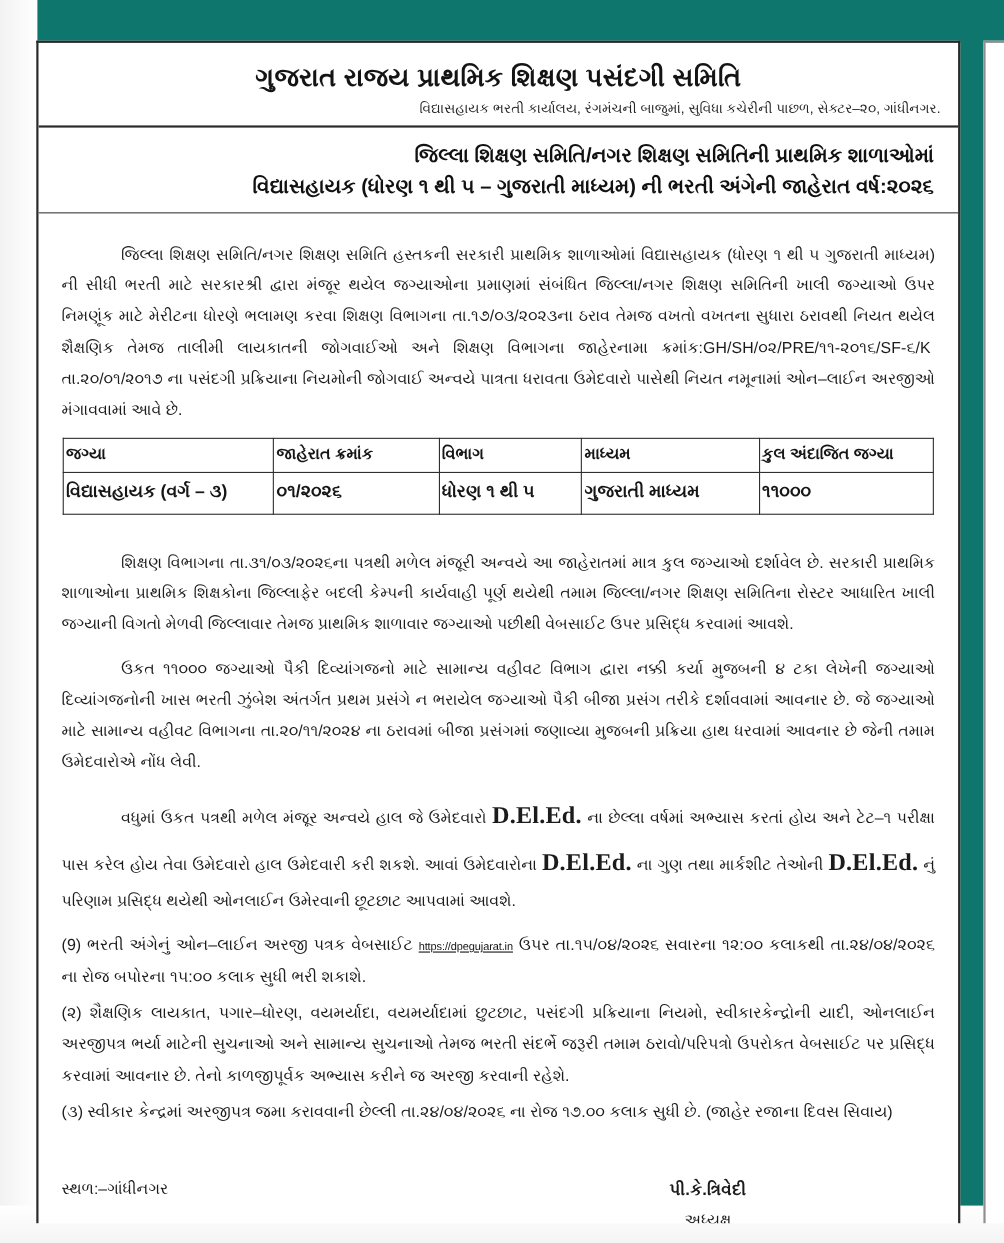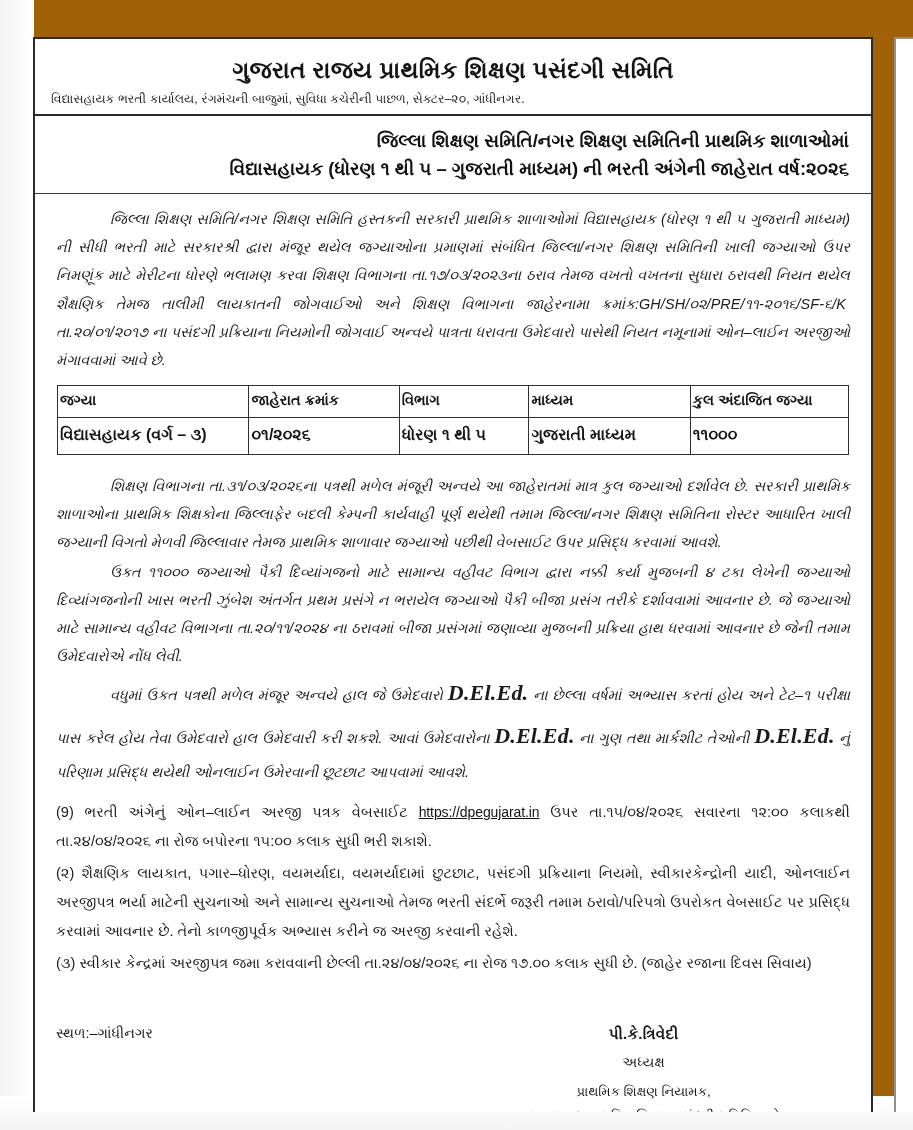--- a/index.html
+++ b/index.html
@@ -12,21 +12,21 @@
     height: 1130px;
     overflow: hidden;
     font-family: "Liberation Sans", sans-serif;
     color: #151515;
   }
 
   .canvas {
     position: relative;
     width: 913px;
     height: 1130px;
-    background: #a16207;
+    background: #0f766e;
   }
 
   
   .scan-shade-left {
     position: absolute;
     left: 0; top: 0; bottom: 0; width: 34px;
     background: linear-gradient(to right, #f2f2f2 0%, #ffffff 100%);
     pointer-events: none;
   }
   .scan-shade-bottom {
@@ -71,21 +71,21 @@
   .org-title {
     text-align: center;
     font-size: 23.5px;
     font-weight: bold;
     letter-spacing: 0.2px;
     padding-top: 17px;
     line-height: 1.25;
     color: #141414;
   }
   .org-address {
-    text-align: left;
+    text-align: right;
     font-size: 12.4px;
     padding-top: 7px;
     padding-bottom: 8px;
     color: #262626;
     letter-spacing: 0.05px;
   }
   .rule {
     border: 0;
     border-top: 2.2px solid #2b2b2b;
     margin: 0 -16px;
@@ -106,37 +106,36 @@
   
   .body {
     padding: 11px 5px 0 5px;
     font-size: 14.4px;
     line-height: 1.95;
     text-align: justify;
     color: #1b1b1b;
   }
   .para {
     text-indent: 54px;
-    margin: 0 0 2px 0;
-    font-style: italic;
+    margin: 13px 0 2px 0;
   }
   .mono-code {
     font-family: "Liberation Sans", sans-serif;
     letter-spacing: 0.1px;
   }
   .deled {
     font-family: "Liberation Serif", serif;
     font-weight: bold;
     font-size: 22px;
     letter-spacing: 0.2px;
   }
   .weblink {
     text-decoration: underline;
     font-family: "Liberation Sans", sans-serif;
-    font-size: 14px;
+    font-size: 10px;
     color: #141414;
     letter-spacing: -0.1px;
   }
 
   
   .table-wrap {
     padding: 9px 6px 6px 6px;
   }
   table.vacancy {
     width: 100%;

